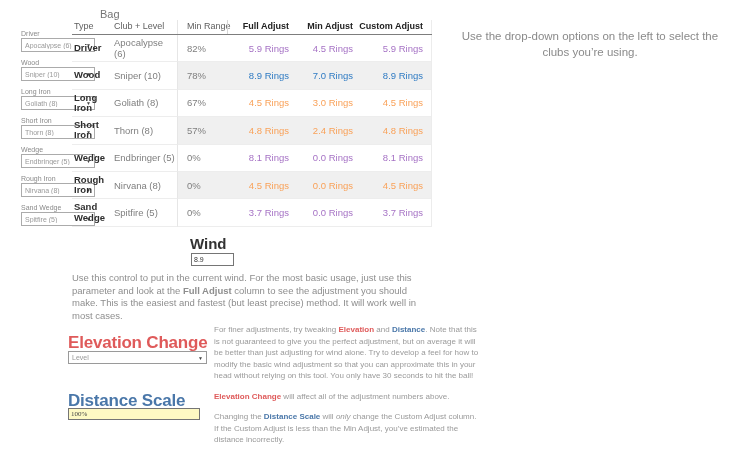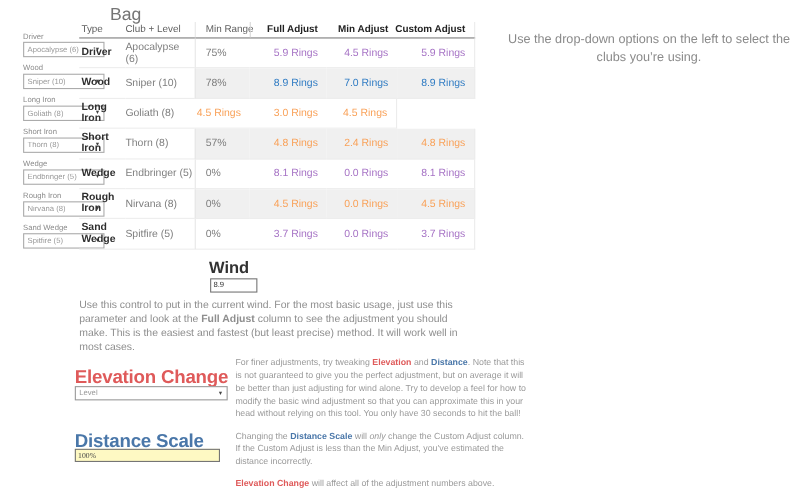--- a/index.html
+++ b/index.html
@@ -12,21 +12,21 @@
   
   #club-selectors { position:absolute; left:21px; top:29px; width:74px; }
   .sel-group { height:29px; }
   .sel-label { font-size:7px; color:#8a8a8a; height:9px; line-height:9px; white-space:nowrap; }
   .sel-box { height:14px; border:1px solid #ababab; background:#fff; display:flex; align-items:center; cursor:pointer; }
   .sel-value { flex:1; font-size:7px; color:#999; padding-left:3px; white-space:nowrap; overflow:hidden; }
   .sel-arrow { font-size:5px; color:#444; padding:0 3px 0 1px; }
 
   
   #bag { position:absolute; left:72px; top:8px; width:360px; }
-  .bag-title { font-size:16px; color:#757575; height:12px; line-height:12px;padding-left:28px; }
+  .bag-title { font-size:11px; color:#757575; height:12px; line-height:12px;padding-left:28px; }
   .trow { display:grid; grid-template-columns:42px 63px 50px 70px 64px 71px; }
   .thead { height:15px; border-bottom:1px solid #7d7d7d; }
   .th { font-size:9px; color:#606060; display:flex; align-items:flex-end; padding-bottom:3px; white-space:nowrap; }
   .th.h-type { padding-left:2px; }
   .th.h-minrange { padding-left:9px; border-left:1px solid #e6e6e6; }
   .th.adj { font-weight:bold; color:#222; justify-content:flex-end; padding-right:8px; }
   .th.h-full { border-left:1px solid #d6d6d6; }
   .th.h-custom { border-right:1px solid #ececec; }
   #bag-rows .trow { height:27.4px; }
   .c { display:flex; align-items:center; font-size:9.5px; border-bottom:1px solid #ededed; }
@@ -132,38 +132,39 @@
     <div class="th h-club">Club + Level</div>
     <div class="th h-minrange">Min Range</div>
     <div class="th adj h-full">Full Adjust</div>
     <div class="th adj h-min">Min Adjust</div>
     <div class="th adj h-custom">Custom Adjust</div>
   </div>
   <div id="bag-rows">
   <div class="trow">
     <div class="c c-type">Driver</div>
     <div class="c c-club">Apocalypse (6)</div>
-    <div class="c c-minrange">75%</div>
+    <div class="c c-minrange">82%</div>
     <div class="c c-adj c-full" style="color: rgb(166, 115, 197);">5.9 Rings</div>
     <div class="c c-adj c-min" style="color: rgb(166, 115, 197);">4.5 Rings</div>
     <div class="c c-adj c-custom" style="color: rgb(166, 115, 197);">5.9 Rings</div>
   </div>
 
   <div class="trow striped">
     <div class="c c-type">Wood</div>
     <div class="c c-club">Sniper (10)</div>
     <div class="c c-minrange">78%</div>
     <div class="c c-adj c-full" style="color: rgb(47, 123, 195);">8.9 Rings</div>
     <div class="c c-adj c-min" style="color: rgb(47, 123, 195);">7.0 Rings</div>
     <div class="c c-adj c-custom" style="color: rgb(47, 123, 195);">8.9 Rings</div>
   </div>
 
   <div class="trow">
     <div class="c c-type">Long Iron</div>
     <div class="c c-club">Goliath (8)</div>
+    <div class="c c-minrange">67%</div>
     <div class="c c-adj c-full" style="color: rgb(249, 161, 88);">4.5 Rings</div>
     <div class="c c-adj c-min" style="color: rgb(249, 161, 88);">3.0 Rings</div>
     <div class="c c-adj c-custom" style="color: rgb(249, 161, 88);">4.5 Rings</div>
   </div>
 
   <div class="trow striped">
     <div class="c c-type">Short Iron</div>
     <div class="c c-club">Thorn (8)</div>
     <div class="c c-minrange">57%</div>
     <div class="c c-adj c-full" style="color: rgb(249, 161, 88);">4.8 Rings</div>
@@ -210,15 +211,15 @@
 <div id="elev-dd">
   <span class="sel-value">Level</span>
   <span class="sel-arrow">▼</span>
 </div>
 
 <div id="dist-title" style="color: rgb(74, 119, 169);">Distance Scale</div>
 <input id="dist-input" type="text" value="100%" style="">
 
 <div id="notes">
     <p><span>For finer adjustments, try tweaking </span><span style="color: rgb(223, 90, 90); font-weight: bold;">Elevation</span><span> and </span><span style="color: rgb(74, 119, 169); font-weight: bold;">Distance</span><span>. Note that this is not guaranteed to give you the perfect adjustment, but on average it will be better than just adjusting for wind alone. Try to develop a feel for how to modify the basic wind adjustment so that you can approximate this in your head without relying on this tool. You only have 30 seconds to hit the ball!</span></p>
+    <p><span style="color: rgb(223, 90, 90); font-weight: bold;">Elevation Change</span><span> will affect all of the adjustment numbers above.</span></p>
     <p><span>Changing the </span><span style="color: rgb(74, 119, 169); font-weight: bold;">Distance Scale</span><span> will </span><span style="font-style: italic;">only</span><span> change the Custom Adjust column. If the Custom Adjust is less than the Min Adjust, you’ve estimated the distance incorrectly.</span></p>
-    <p><span style="color: rgb(223, 90, 90); font-weight: bold;">Elevation Change</span><span> will affect all of the adjustment numbers above.</span></p>
   </div>
 
 </body></html>

